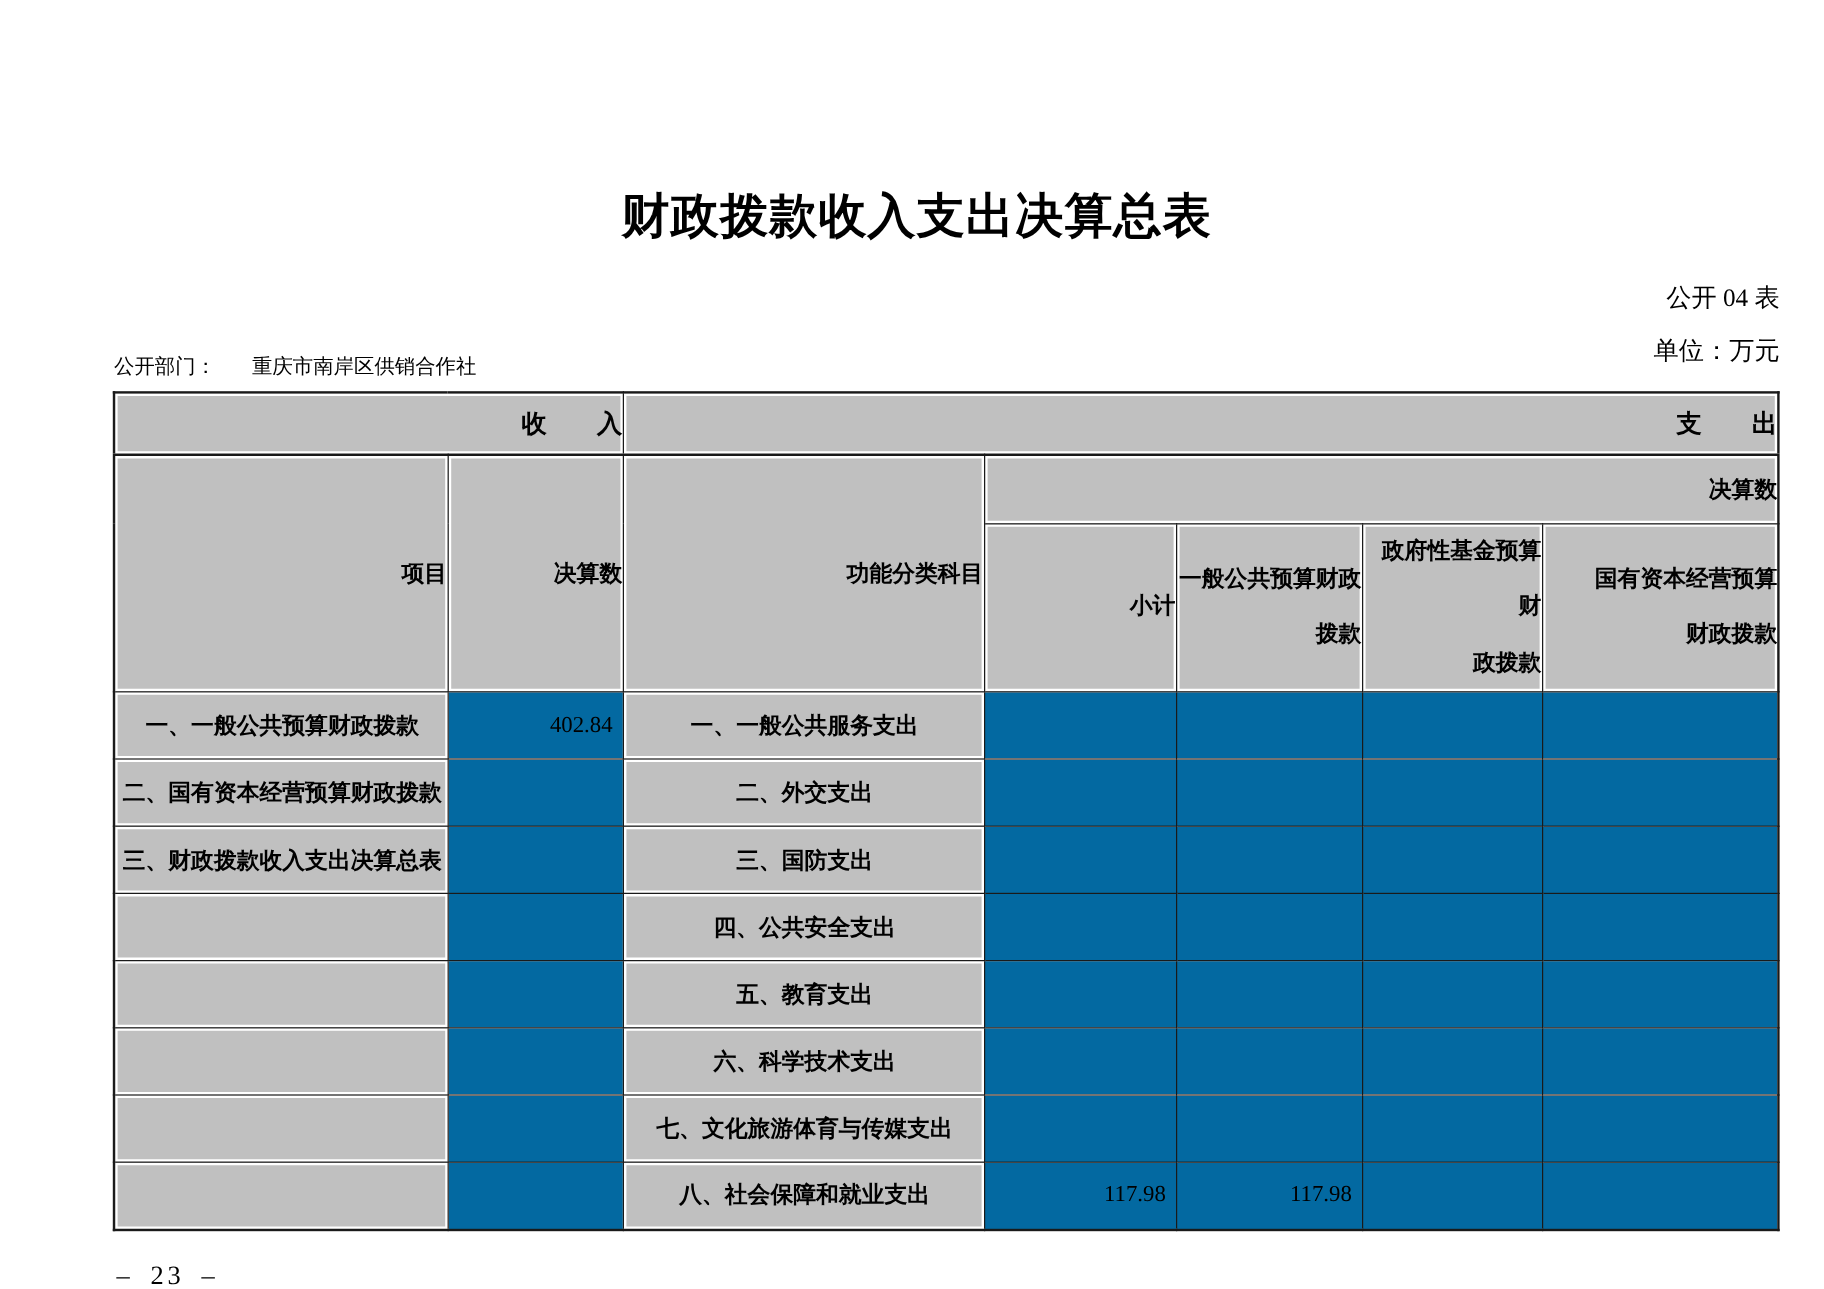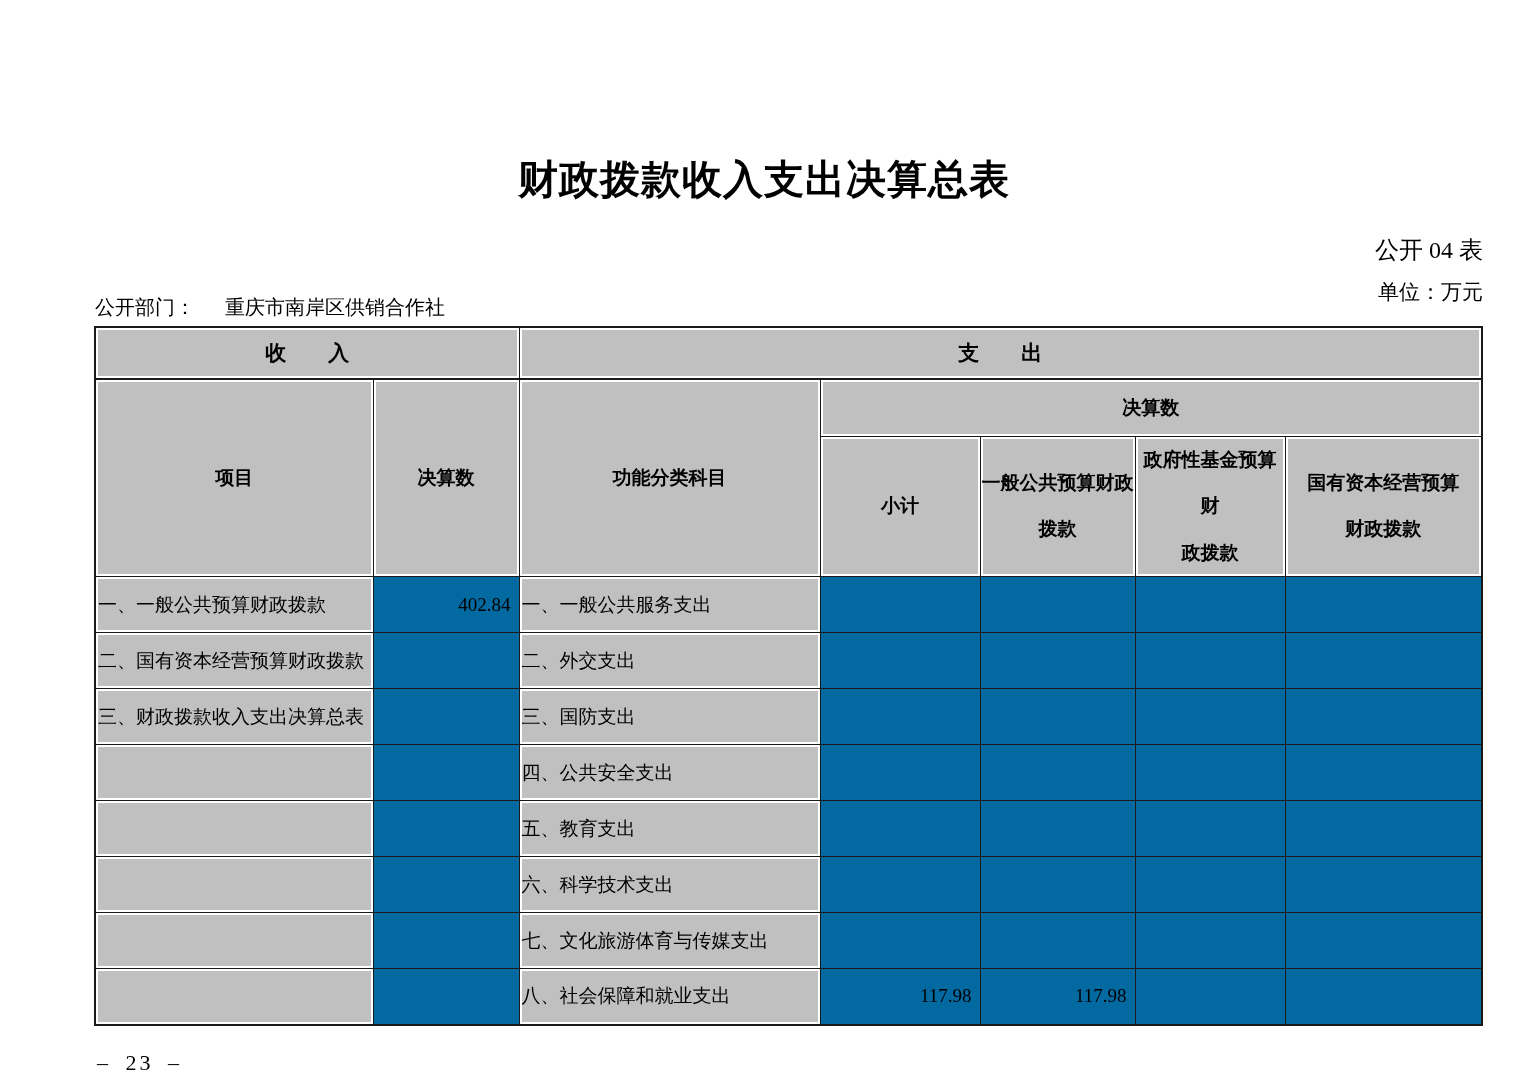--- a/index.html
+++ b/index.html
@@ -18,26 +18,26 @@
     top: 152px; left: 4px;
     width: 100%;
     text-align: center;
     font-size: 40px;
     font-weight: bold;
     letter-spacing: 1px;
   }
   .form-code {
     position: absolute;
     top: 234px; right: 37px;
-    font-size: 24px;
+    font-size: 21px;
   }
   .dept-line {
     position: absolute;
     top: 294px; left: 95px;
-    font-size: 20px;
+    font-size: 17px;
   }
   .dept-name { margin-left: 30px; }
   .unit-note {
     position: absolute;
     top: 278px; right: 37px;
     font-size: 21px;
   }
   table.fin-table {
     position: absolute;
     top: 326px; left: 94px;
@@ -46,33 +46,34 @@
     border: 2px solid #1a1a1a;
   }
   .fin-table th, .fin-table td {
     border: 1px solid #1a1a1a;
     font-size: 19px;
     padding: 0;
     overflow: hidden;
   }
   .fin-table th {
     font-weight: bold;
-    text-align: center;
+    text-align: right;
     vertical-align: middle;
   }
   .fin-table tr.h1 th { border-bottom: 2px solid #1a1a1a; font-size: 21px; }
   .fin-table tr.h3 th { white-space: pre-line; line-height: 2.45; }
   .gray {
     background: #c0c0c0;
     box-shadow: inset 0 0 0 2px #ffffff;
   }
   td.label {
-    text-align: left;
+    text-align: center;
     padding-left: 2px;
     vertical-align: middle;
+    font-weight: bold;
   }
   td.num {
     text-align: right;
     padding-right: 8px;
     vertical-align: middle;
     background: #0369a1;
   }
   tr.h1 { height: 52px; }
   tr.h2 { height: 57px; }
   tr.h3 { height: 110px; }

